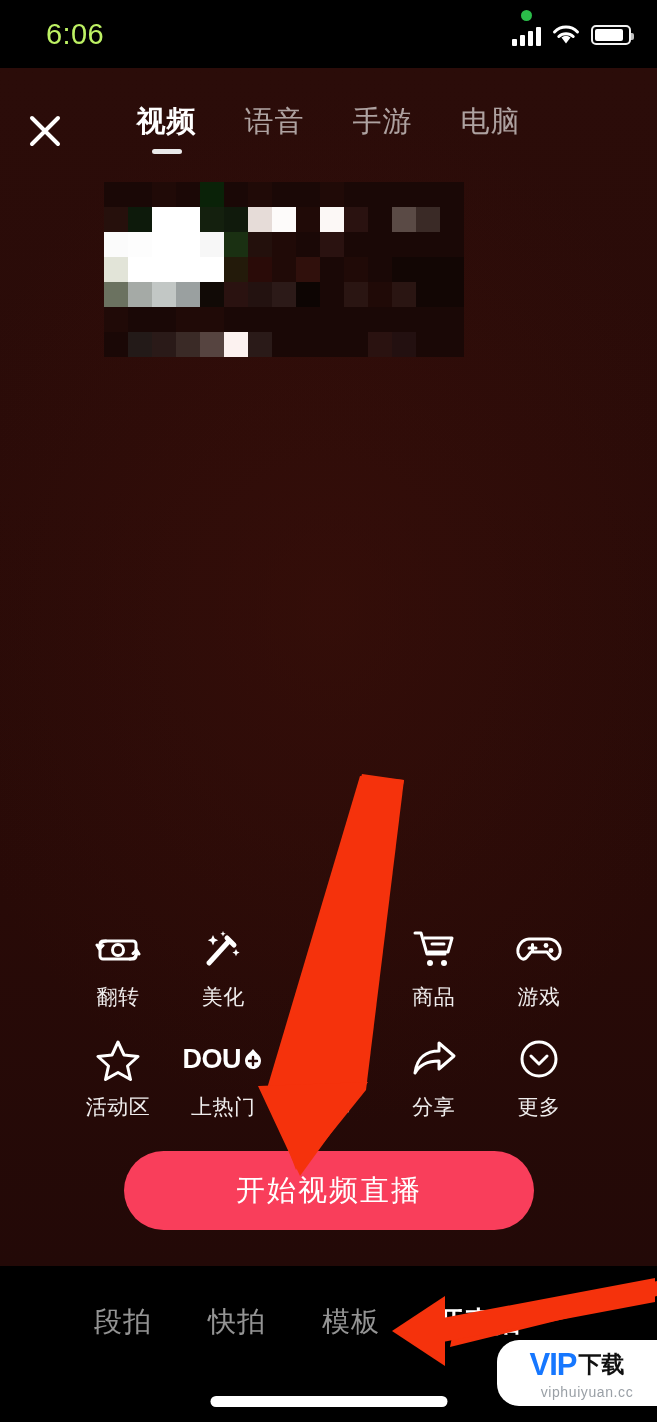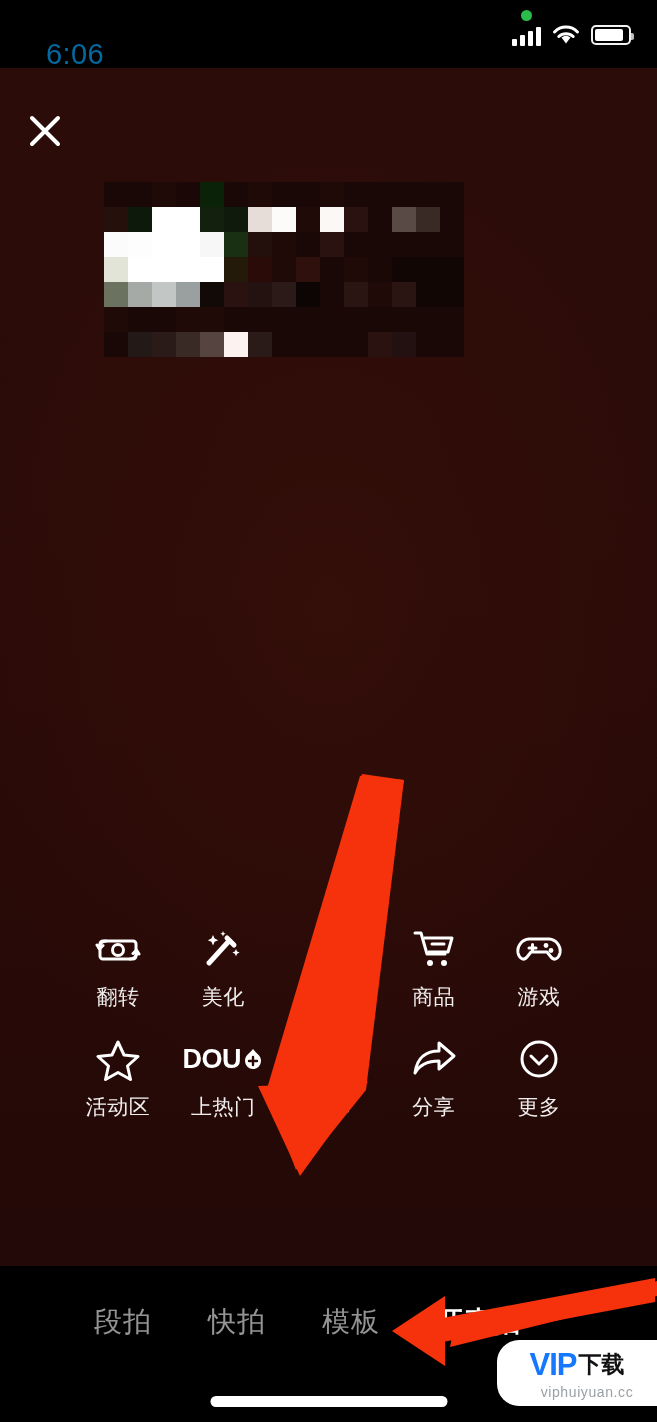--- a/index.html
+++ b/index.html
@@ -33,23 +33,22 @@
   }
 
   
   .statusbar {
     position: absolute; left: 0; top: 0;
     width: 657px; height: 68px;
     z-index: 30;
   }
   .status-time {
     position: absolute; left: 46px; top: 18px;
-    color: #0369a1; font-size: 29px; font-weight: 500;
+    color: #bef264; font-size: 29px; font-weight: 500;
     letter-spacing: 0.4px;
-    margin-top: 20px;
   }
   .privacy-dot {
     position: absolute; left: 521px; top: 10px;
     width: 11px; height: 11px; border-radius: 50%;
     background: #2bbd4a;
   }
   .status-right {
     position: absolute; right: 26px; top: 24px;
     display: flex; align-items: center; gap: 10px;
   }
@@ -343,20 +342,26 @@
         </div>
     </div>
   </div>
 
   <div class="topbar">
     <div class="close-btn">
       <svg width="46" height="46" viewBox="0 0 46 46">
         <path d="M10 10 L36 36 M36 10 L10 36" stroke="#ffffff" stroke-width="4" stroke-linecap="round"></path>
       </svg>
     </div>
+    <div class="tabs">
+      <div class="tab active">视频</div>
+      <div class="tab">语音</div>
+      <div class="tab">手游</div>
+      <div class="tab">电脑</div>
+    </div>
   </div>
 
   <div class="tools">
 
     <div class="tool-row">
 
       <div class="tool">
         <div class="tool-ico">
           <svg width="46" height="42" viewBox="0 0 46 42">
             <path d="M8 13 h30 a3 3 0 0 1 3 3 v12 a3 3 0 0 1 -3 3 h-30 a3 3 0 0 1 -3 -3 v-12 a3 3 0 0 1 3 -3 z" fill="none" stroke="#fff" stroke-width="3"></path>
@@ -469,20 +474,23 @@
             <circle cx="22" cy="22" r="17" fill="none" stroke="#fff" stroke-width="3"></circle>
             <path d="M14 19 L22 27 L30 19" stroke="#fff" stroke-width="3" fill="none" stroke-linecap="round" stroke-linejoin="round"></path>
           </svg>
         </div>
         <div class="tool-lbl">更多</div>
       </div>
 
     </div>
   </div>
 
+  <div class="cta">
+    <span>开始视频直播</span>
+  </div>
 
   <div class="modes">
     <div class="mode clipped">段拍</div>
     <div class="mode">快拍</div>
     <div class="mode">模板</div>
     <div class="mode active">开直播</div>
   </div>
 
   <div class="home-ind"></div>
 

